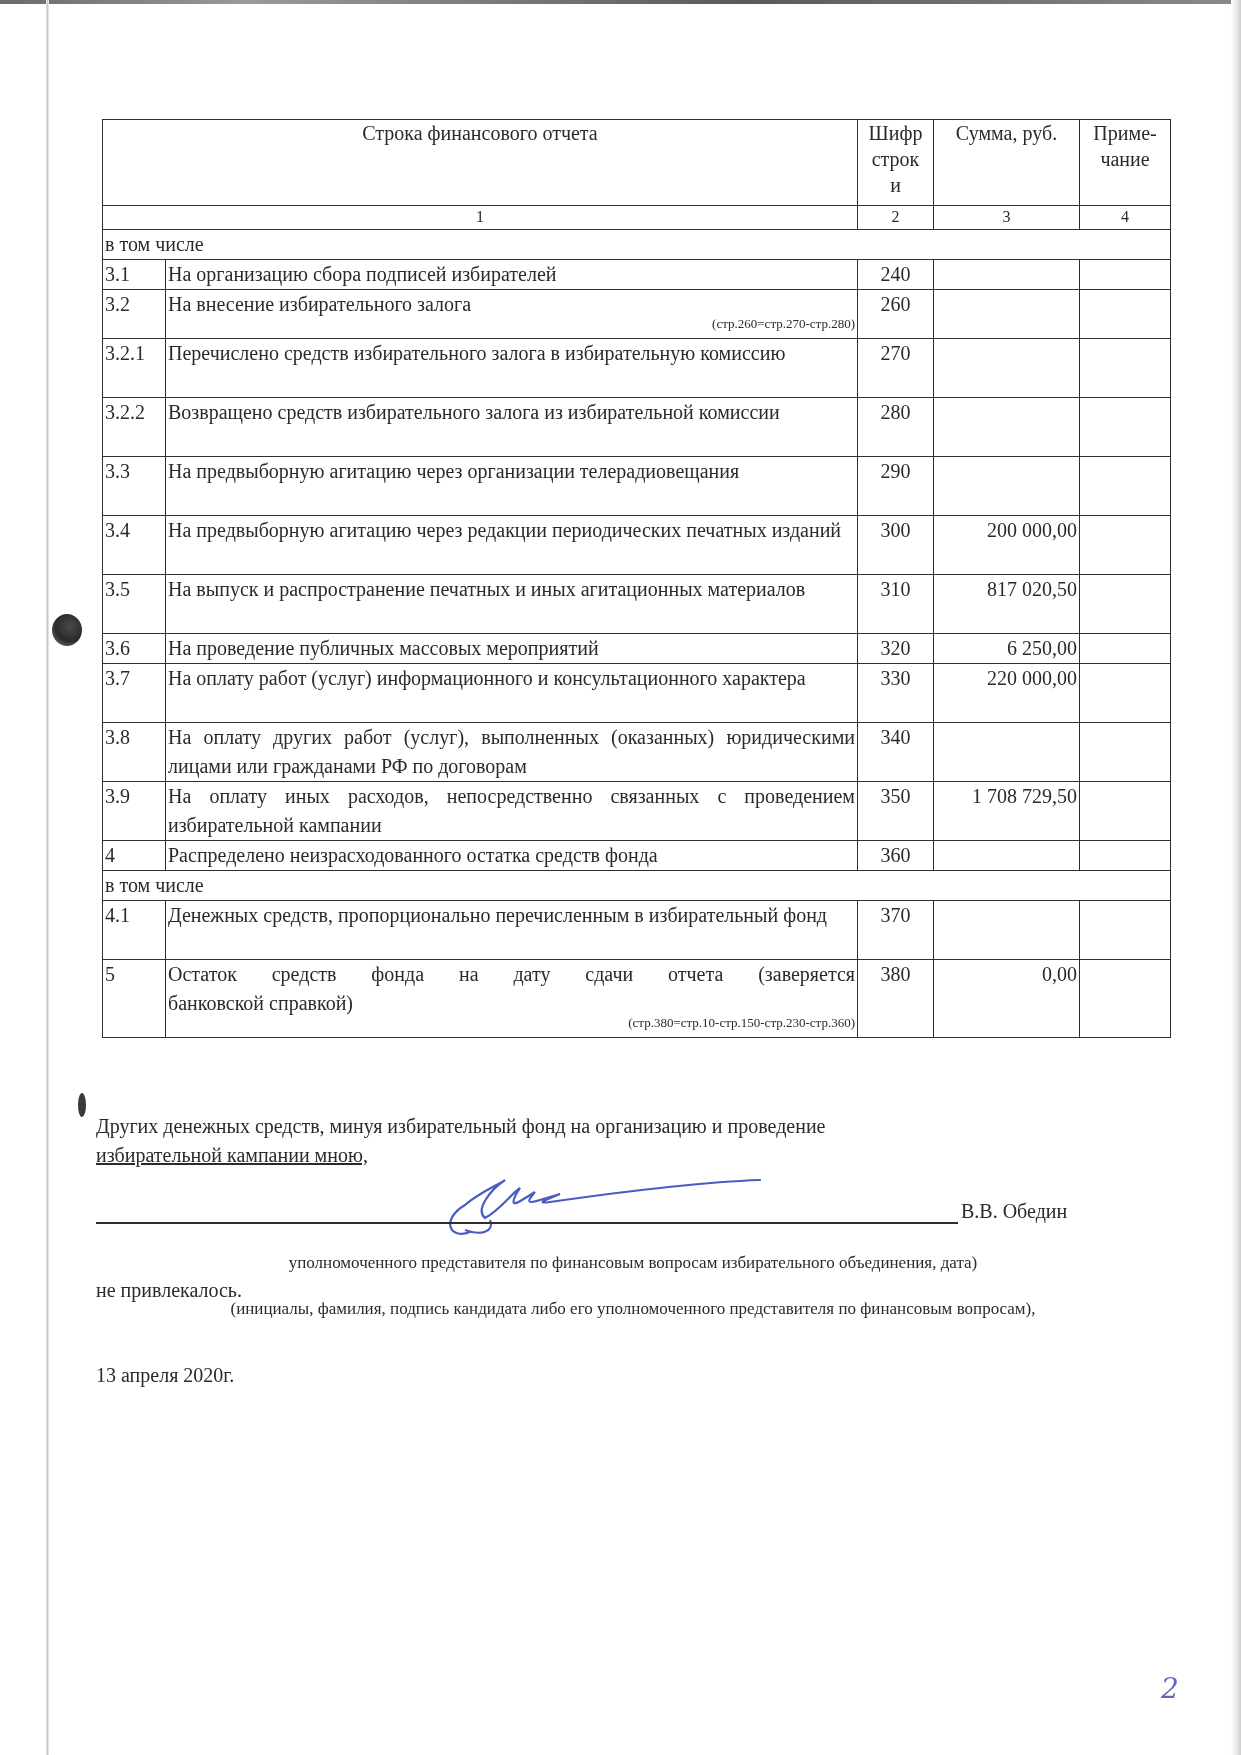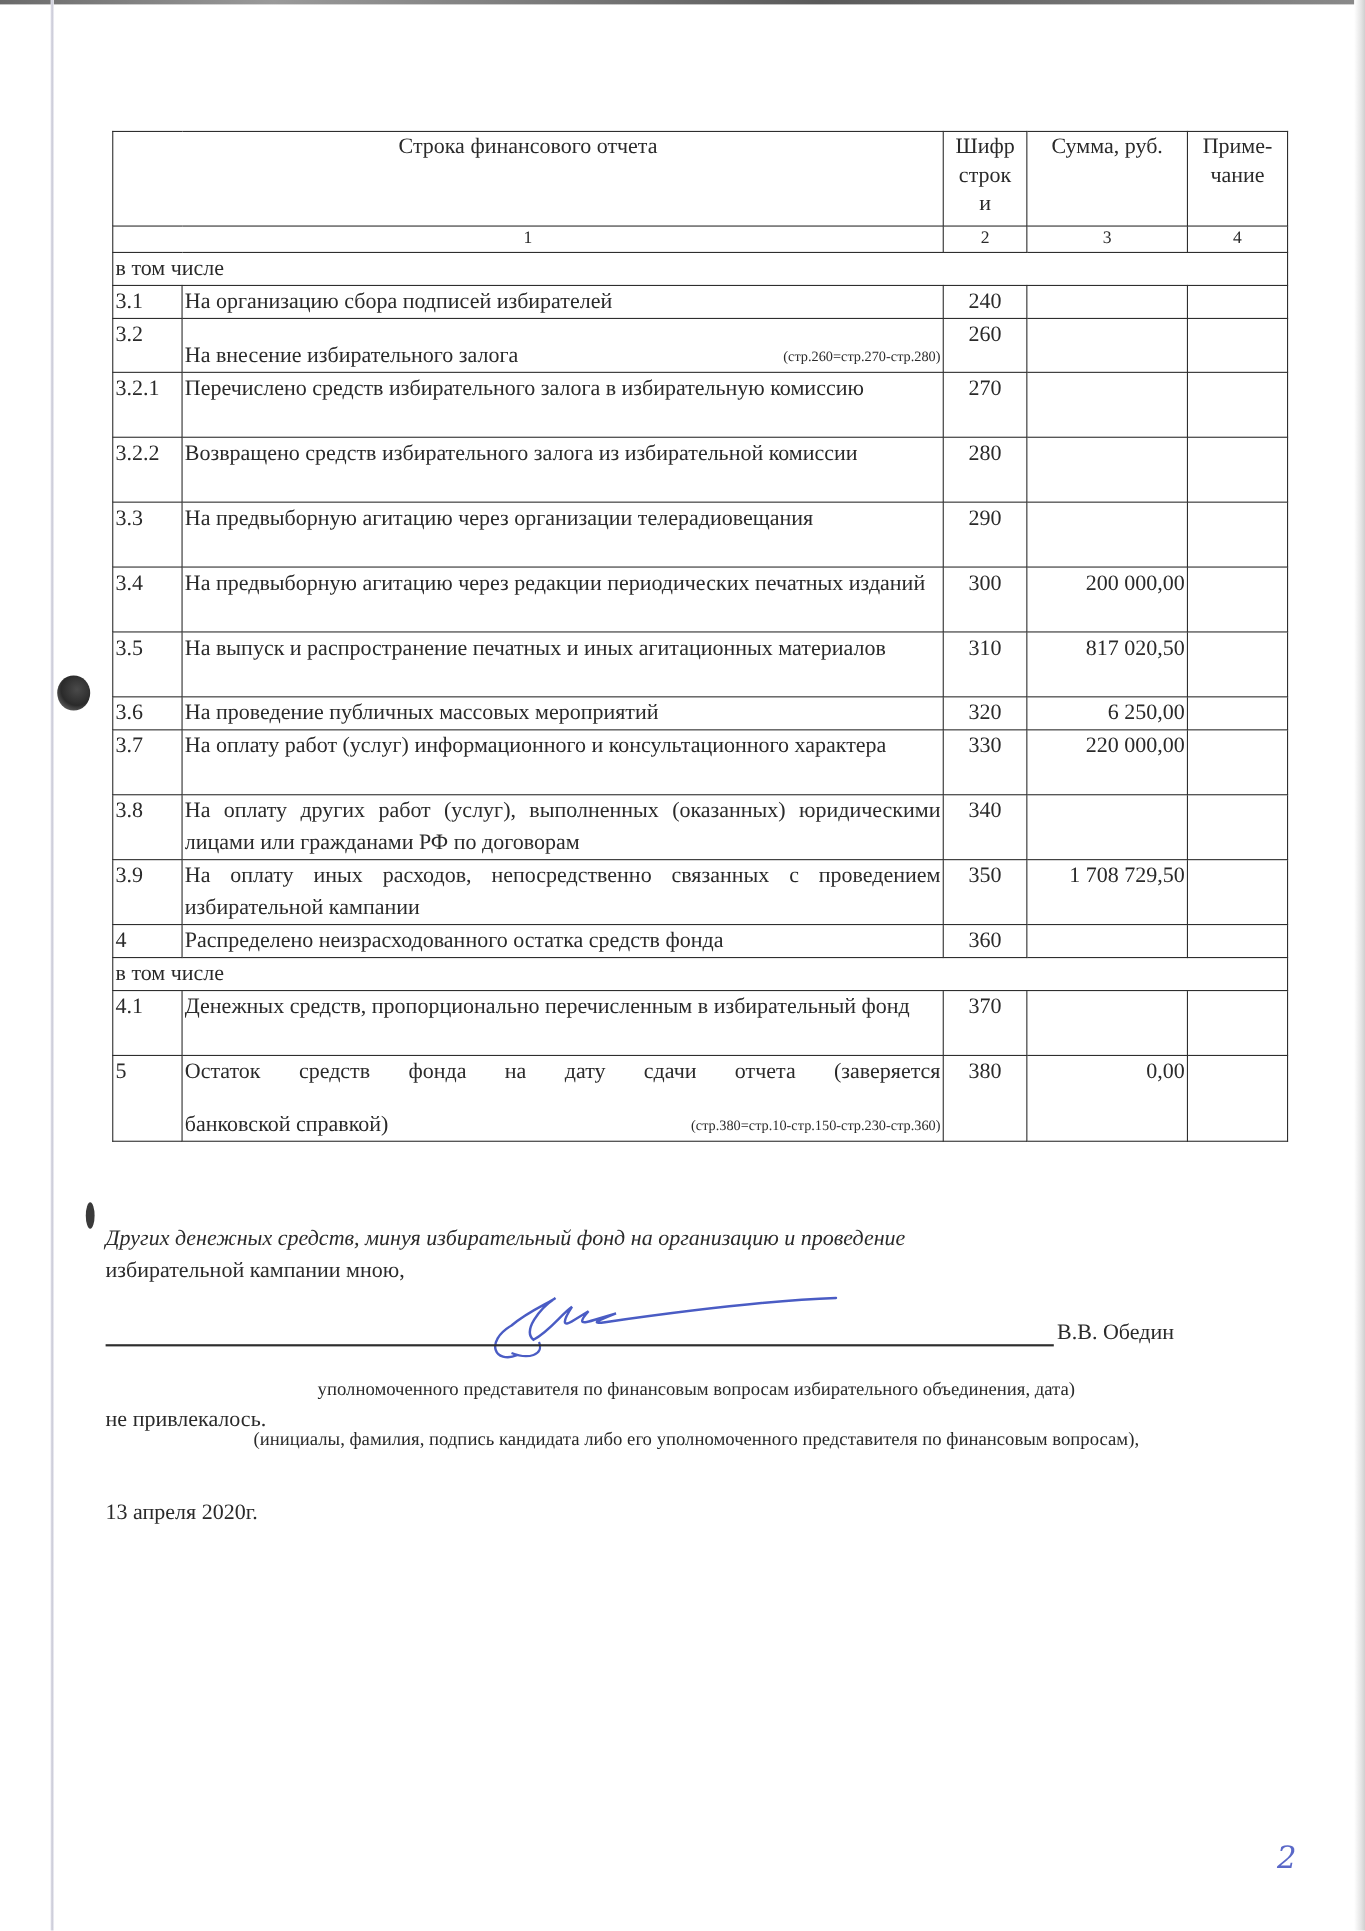--- a/index.html
+++ b/index.html
@@ -43,25 +43,25 @@
   .hdr td { height: 85px; text-align: center; line-height: 26px; padding-top: 2px; }
   .idx td { height: 23px; text-align: center; font-size: 16px; line-height: 22px; }
   .sub td { height: 28px; padding-left: 80px; }
   .r1 td { height: 28px; }
   .r2 td { height: 58px; }
   td.num { padding-left: 1px; margin-left: 32px; }
   td.name { text-align: justify; text-align-last: left; padding-left: 3px; }
   td.code { text-align: center; }
   td.sum { text-align: right; padding-right: 2px; }
   .formula { font-size: 13px; float: right; margin-top: 19px; }
-  .formula-line { display: flex; justify-content: space-between; align-items: flex-end; }
+  .formula-line { display: flex; justify-content: space-between; align-items: flex-start; }
 
   .para { position: absolute; left: 96px; font-size: 20px; line-height: 29px; }
-  .p-note1 { top: 1112px; font-style: italic; }
-  .p-note2 { top: 1141px; }
+  .p-note1 { top: 1112px; }
+  .p-note2 { top: 1141px; text-decoration: underline; }
   .sig-line {
     position: absolute; left: 96px; top: 1222px; width: 862px; height: 1.5px; background: #2e2e2e;
   }
   .sig-name { position: absolute; left: 961px; top: 1200px; font-size: 20px; }
   .sig-caption1 {
     position: absolute; left: 96px; width: 1074px; top: 1297px; text-align: center; font-size: 17px; line-height: 24px;
   }
   .sig-caption2 {
     position: absolute; left: 96px; width: 1074px; top: 1251px; text-align: center; font-size: 17px; line-height: 24px;
   }

